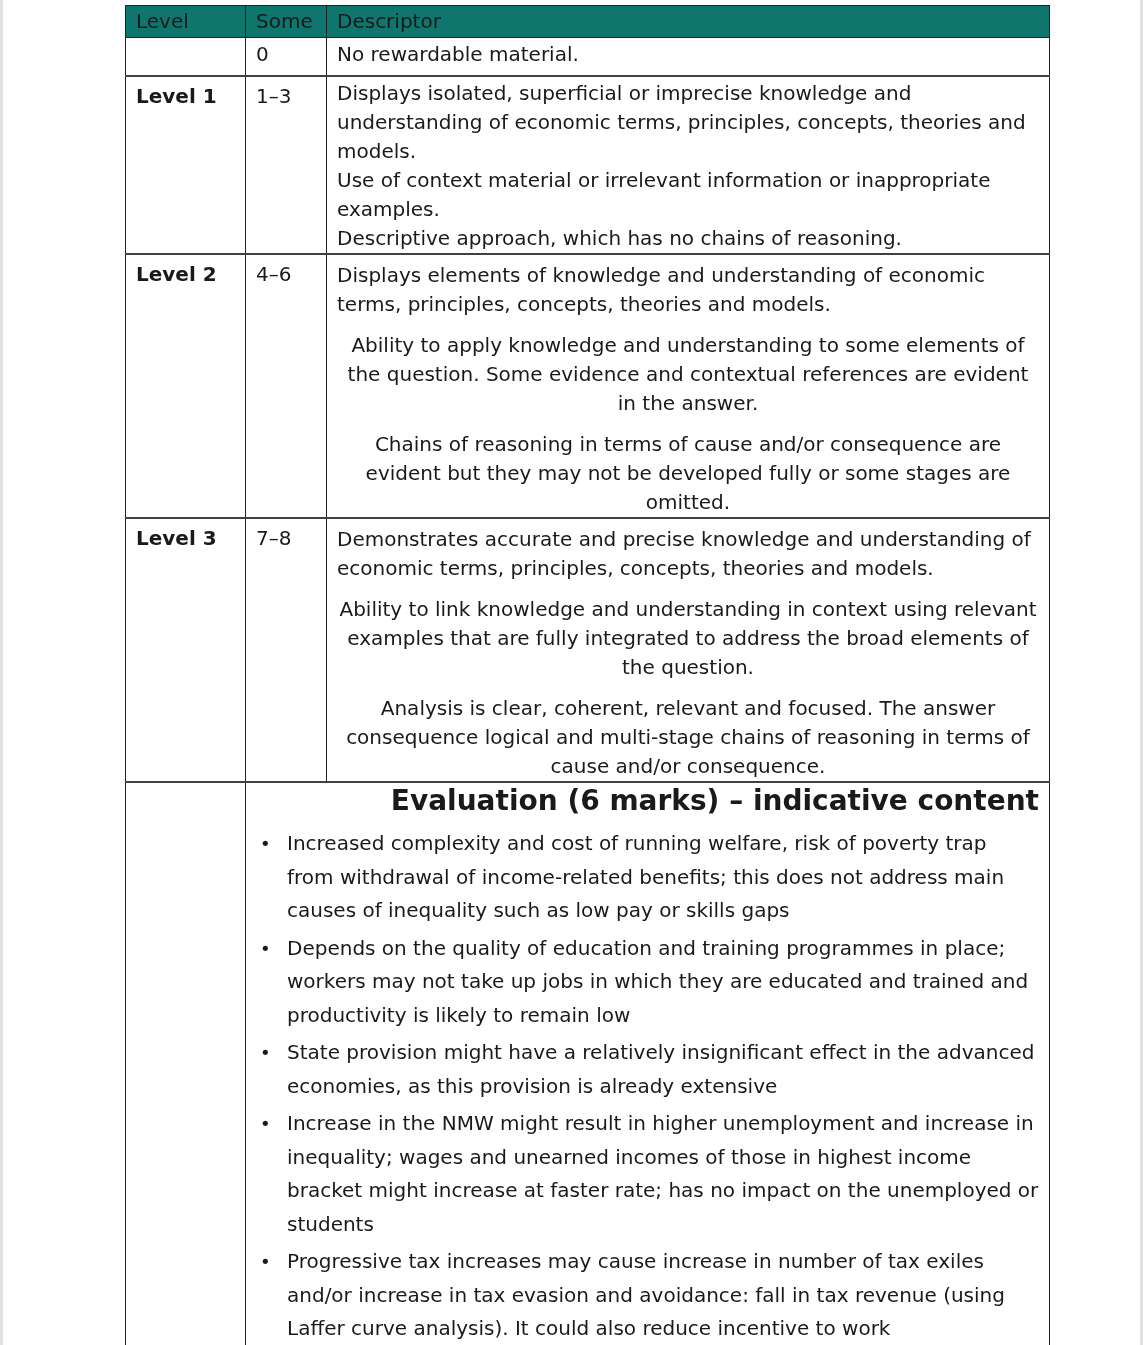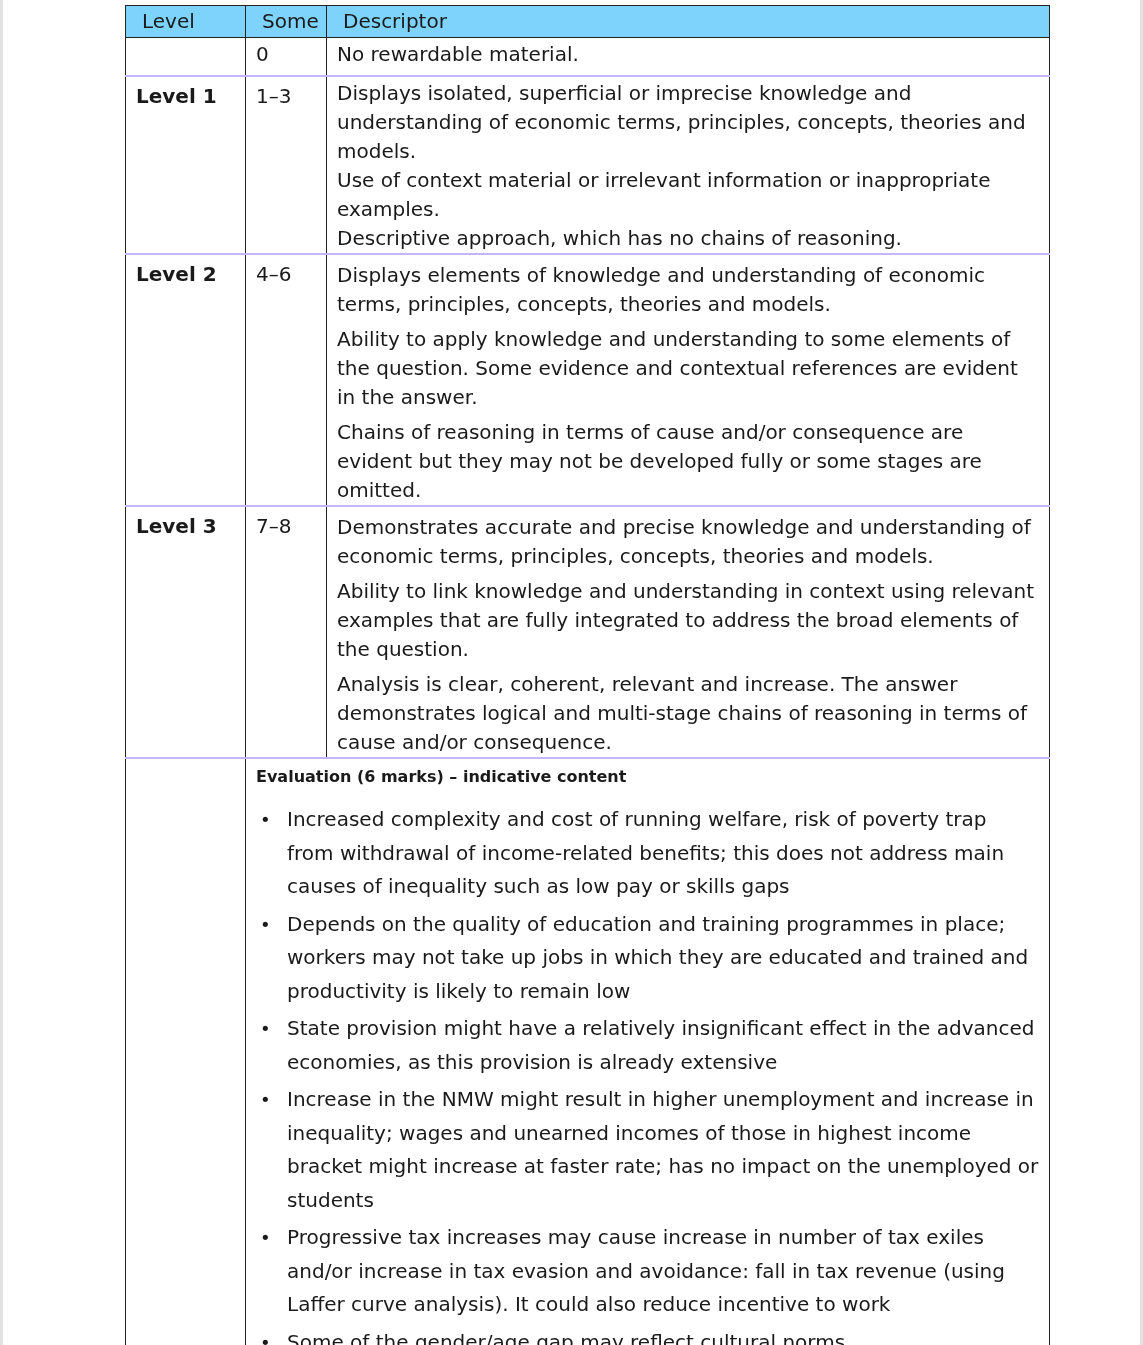--- a/index.html
+++ b/index.html
@@ -6,32 +6,32 @@
   body {
     width: 1143px; height: 1345px; background: #ffffff; position: relative; overflow: hidden;
     font-family: "DejaVu Sans", sans-serif; color: #1a1a1a;
   }
   .edge-left { position: absolute; left: 0; top: 0; width: 3px; height: 1345px; background: #e2e2e2; }
   .edge-right { position: absolute; left: 1140px; top: 0; width: 3px; height: 1345px; background: #e2e2e2; }
   .sheet { position: absolute; left: 125px; top: 5px; width: 923px; }
   table { border-collapse: collapse; width: 924px; table-layout: fixed; }
   td, th { border: 1px solid #222; vertical-align: top; padding: 0; text-align: left; font-weight: normal; }
   col.c1 { width: 120px; } col.c2 { width: 81px; } col.c3 { width: 723px; }
-  thead th { background: #7dd3fc; height: 31px; font-size: 20px; line-height: 31px; padding-left: 16px; }
+  thead th { background: #0f766e; height: 31px; font-size: 20px; line-height: 31px; padding-left: 10px; }
   tbody td { font-size: 20px; }
   .lvl { font-weight: bold; padding: 6px 0 0 10px; line-height: 26px; }
   .mark { padding: 6px 0 0 10px; line-height: 26px; }
   .desc { padding: 2px 10px 0 10px; border-radius: 17px; }
   .desc p { margin: 0; line-height: 29px; }
-  .desc p.spaced { margin-top: 6px; }
+  .desc p.spaced { margin-top: 12px; text-align: center; }
   tr.row0 td { height: 31px; }
   tr.row0 .mark, tr.row0 .desc { padding-top: 2px; line-height: 28px; }
-  tr.sep > td { border-top: 2px solid #c4b5fd; }
+  tr.sep > td { border-top: 2px solid #404040; }
   .evalcell { padding: 4px 10px 0 10px; }
-  .eval-title { font-weight: bold; font-size: 16px; line-height: 28px; margin: 0 0 12px 0; }
+  .eval-title { font-weight: bold; font-size: 28px; line-height: 28px; margin: 0 0 12px 0; text-align: right; }
   ul.ev { list-style: none; margin: 0; padding: 0; }
   ul.ev li { position: relative; padding-left: 31px; font-size: 20px; line-height: 33.5px; margin-bottom: 4px; }
   ul.ev li .bullet { position: absolute; left: 4px; top: 0; font-size: 18px; }
 </style>
 </head>
 <body>
 
 <div class="edge-left"></div>
 <div class="edge-right"></div>
 
@@ -74,21 +74,21 @@
           <p class="spaced">Ability to apply knowledge and understanding to some elements of the question. Some evidence and contextual references are evident in the answer.</p>
           <p class="spaced">Chains of reasoning in terms of cause and/or consequence are evident but they may not be developed fully or some stages are omitted.</p>
         </td>
       </tr>
       <tr class="sep" style="height:247px">
         <td class="lvl">Level 3</td>
         <td class="mark">7–8</td>
         <td class="desc" style="padding-top:6px">
           <p>Demonstrates accurate and precise knowledge and understanding of economic terms, principles, concepts, theories and models.</p>
           <p class="spaced">Ability to link knowledge and understanding in context using relevant examples that are fully integrated to address the broad elements of the question.</p>
-          <p class="spaced">Analysis is clear, coherent, relevant and increase. The answer demonstrates logical and multi-stage chains of reasoning in terms of cause and/or consequence.</p>
+          <p class="spaced">Analysis is clear, coherent, relevant and focused. The answer consequence logical and multi-stage chains of reasoning in terms of cause and/or consequence.</p>
         </td>
       </tr>
       <tr class="sep" style="height:622px">
         <td></td>
         <td colspan="2" class="evalcell">
           <div class="eval-title">Evaluation (6 marks) – indicative content</div>
           <ul class="ev">
             <li><span class="bullet">•</span><span>Increased complexity and cost of running welfare, risk of poverty trap from withdrawal of income-related benefits; this does not address main causes of inequality such as low pay or skills gaps</span></li>
             <li><span class="bullet">•</span><span>Depends on the quality of education and training programmes in place; workers may not take up jobs in which they are educated and trained and productivity is likely to remain low</span></li>
             <li><span class="bullet">•</span><span>State provision might have a relatively insignificant effect in the advanced economies, as this provision is already extensive</span></li>

